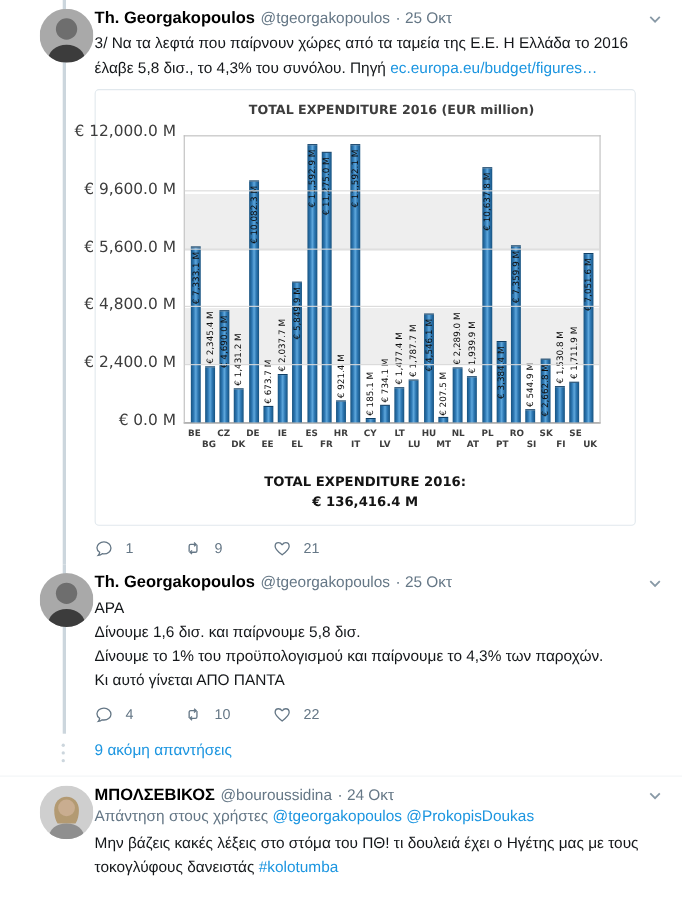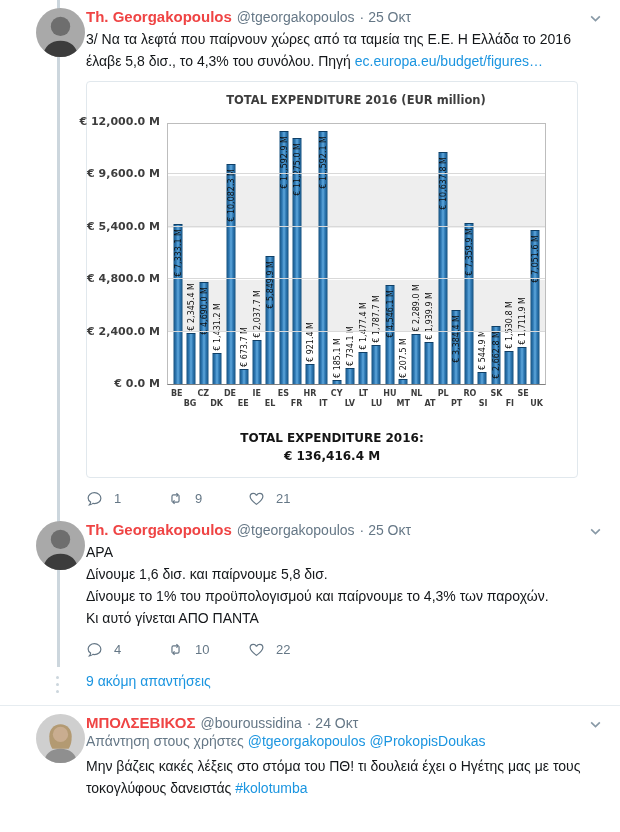--- a/index.html
+++ b/index.html
@@ -8,41 +8,41 @@
           font-family:"Liberation Sans","DejaVu Sans",sans-serif; }
   .tweet { position:relative; padding:8px 14px 6px 86px; background:#fff; }
   .thread-line { position:absolute; left:57px; width:3px; background:#ccd6dd; }
   .tl-t1 { top:0; bottom:-1px; }
   .tl-t2 { top:0; bottom:38px; }
   .dot-col { position:absolute; left:56px; bottom:12px; display:flex; flex-direction:column; gap:4px; }
   .dot-col i { width:3px; height:3px; border-radius:50%; background:#ccd6dd; }
   .avatar { position:absolute; left:36px; top:8px; width:49px; height:49px; border-radius:50%;
             overflow:hidden; cursor:pointer; z-index:2; }
   .t-header { display:flex; align-items:baseline; gap:5px; font-size:15px; position:relative; padding-right:30px; }
-  .name { font-weight:bold; color:#ef4444; cursor:pointer; }
+  .name { font-weight:bold; color:#000000; cursor:pointer; }
   .meta { color:#657786; font-size:14px; }
   .chevron { position:absolute; right:4px; top:3px; cursor:pointer; }
   .t-text { font-size:14px; line-height:22px; color:#14171a; margin-top:3px; width:514px; }
   .link { color:#1b95e0; cursor:pointer; }
   .reply-line { font-size:14px; line-height:21px; margin-top:0; color:#657786; }
   .actions { display:flex; margin-top:12px; }
   .action { display:flex; align-items:center; width:81px; color:#657786; font-size:13px; cursor:pointer; }
   .action svg { width:17px; height:17px; stroke:#657786; fill:none; stroke-width:1.7; }
   .action .cnt { margin-left:11px; }
   .more-replies { margin-top:15px; margin-bottom:6px; font-size:14px; color:#1b95e0; cursor:pointer; width:fit-content; }
   .divider { height:1px; background:#e6ecf0; }
   
   .media-card { width:492px; border:1px solid #e1e8ed; border-radius:4px; margin-top:9px;
                 background:#fff; padding:11px 16px 12px; cursor:pointer;
                 font-family:"DejaVu Sans",sans-serif; }
   .chart-title { text-align:center; font-size:11.5px; font-weight:bold; color:#3d3d3d;
                  padding-left:48px; margin-bottom:16px; }
   .chart-body { position:relative; padding-left:64px; padding-right:15px; }
   .y-axis { position:absolute; left:0; top:0; width:60px; height:262px; }
-  .ytick { position:absolute; right:3px; font-size:11px; color:#3d3d3d; white-space:nowrap;font-weight:bold; }
+  .ytick { position:absolute; right:3px; font-size:14px; color:#3d3d3d; white-space:nowrap; }
   .plot { position:relative; height:262px; border:1px solid #bdbdbd; border-bottom:1px solid #7f7f7f;
           background:linear-gradient(to bottom,
             #ffffff 0%, #ffffff 20%, #eeeeee 20%, #eeeeee 40%,
             #ffffff 40%, #ffffff 60%, #eeeeee 60%, #eeeeee 80%, #ffffff 80%, #ffffff 100%); }
   .gridline { position:absolute; left:0; right:0; height:1px; background:#d9d9d9; }
   .bars { position:absolute; left:0; right:0; top:0; bottom:0; display:flex; padding:0 3px; }
   .bar-cell { flex:1 1 0; position:relative; }
   .bar { position:absolute; bottom:0; left:50%; transform:translateX(-50%); width:9px;
          background:linear-gradient(90deg,#17527f 0%,#2d77b2 28%,#5ea7dc 50%,#2d77b2 72%,#17527f 100%);
          border-top:1px solid #0f3f66; }
@@ -83,21 +83,21 @@
     </div>
     <div class="t-text"><span>3/ Να τα λεφτά που παίρνουν χώρες από τα ταμεία της Ε.Ε. Η Ελλάδα το 2016 έλαβε 5,8 δισ., το 4,3% του συνόλου. Πηγή </span><span class="link">ec.europa.eu/budget/figures…</span></div>
 
     <div class="media-card">
       <div class="chart-title">TOTAL EXPENDITURE 2016 (EUR million)</div>
       <div class="chart-body">
         <div class="y-axis">
             <div class="ytick" style="bottom: -5px;">€ 0.0 M</div>
             <div class="ytick" style="bottom: 47.4px;">€ 2,400.0 M</div>
             <div class="ytick" style="bottom: 99.8px;">€ 4,800.0 M</div>
-            <div class="ytick" style="bottom: 152.2px;">€ 5,400.0 M</div>
+            <div class="ytick" style="bottom: 152.2px;">€ 5,600.0 M</div>
             <div class="ytick" style="bottom: 204.6px;">€ 9,600.0 M</div>
             <div class="ytick" style="bottom: 257px;">€ 12,000.0 M</div>
           </div>
         <div class="plot">
           <div class="bars">
               <div class="bar-cell">
                 <div class="bar" style="height: 160.106px;"></div>
                 <div class="bar-label" style="top: 104.894px;">€ 7,333.1 M</div>
               </div>
               <div class="bar-cell">

